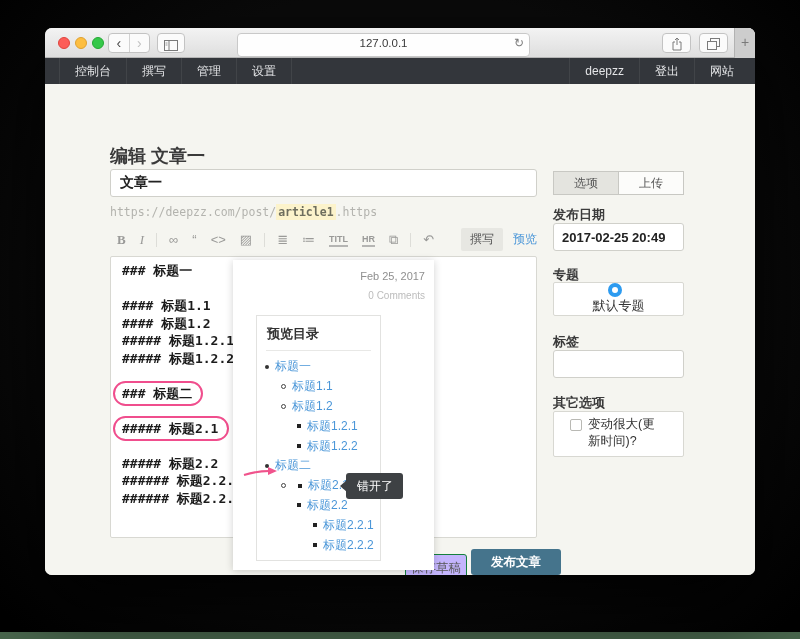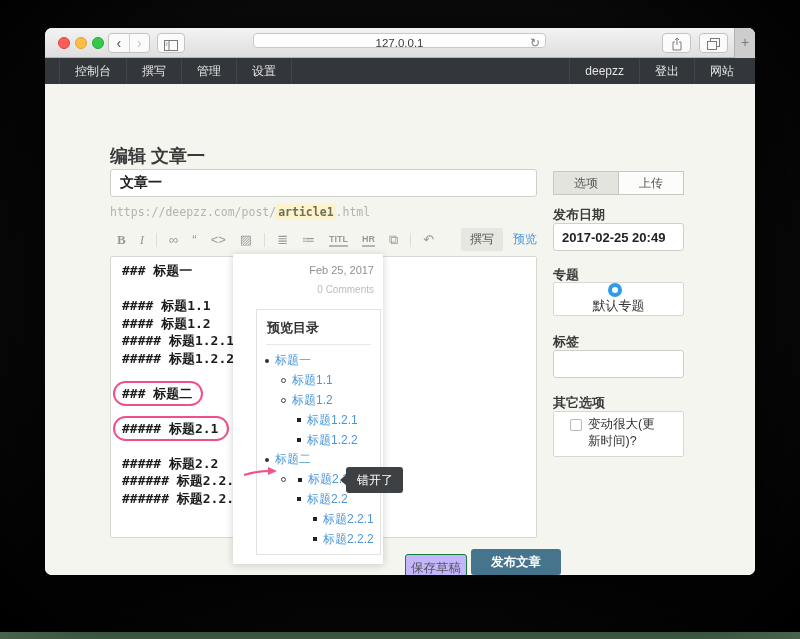--- a/index.html
+++ b/index.html
@@ -20,21 +20,21 @@
   .tl-yellow { left:30px; background:#fdbe41; border:1px solid #dfa131; }
   .tl-green { left:47px; background:#35c84a; border:1px solid #24a934; }
   .tb-btn { position:absolute; top:5px; height:20px; background:#fbfbfb; border:1px solid #c3c3c3;
             border-radius:4px; color:#6b6b6b; text-align:center; line-height:18px; font-size:13px; }
   .navpair { left:63px; width:42px; display:flex; }
   .navpair span { flex:1; line-height:18px; font-size:14px; }
   .navpair .back { color:#4a4a4a; border-right:1px solid #d2d2d2; }
   .navpair .fwd { color:#c2c2c2; }
   .sidebtn { left:112px; width:28px; }
   .sidebtn svg { margin-top:4px; }
-  .urlfield { position:absolute; left:208px; top:5px; width:293px; height:15px; background:#fefefe;
+  .urlfield { position:absolute; left:192px; top:5px; width:293px; height:24px; background:#fefefe;
               border:1px solid #c9c9c9; border-radius:4px; }
   .urltext { width:100%; text-align:center; font-size:11.5px; color:#3a3a3a; line-height:18px; }
   .reload { position:absolute; right:5px; top:0; line-height:18px; font-size:12px; color:#7c7c7c; }
   .sharebtn { left:617px; width:29px; }
   .tabsbtn { left:654px; width:29px; }
   .tb-btn svg { vertical-align:middle; }
   .newtab { position:absolute; right:0; top:0; width:21px; height:30px; background:#cdcdcd;
             border-left:1px solid #b2b2b2; color:#7a7a7a; font-size:14px; text-align:center; line-height:28px; }
 
   
@@ -68,21 +68,21 @@
 
   .editor-box { left:65px; top:172px; width:427px; height:282px; background:#fff; border:1px solid #d8d8d2; border-radius:2px; }
   .editor-lines { left:77px; top:178px; font-family:"DejaVu Sans Mono", monospace; font-size:13px; font-weight:bold; color:#1b1b1b; }
   .eline { height:17.5px; white-space:pre; }
 
   .pink-circle { border:2px solid #f04e8d; border-radius:13px; z-index:5; }
   .pc1 { left:68px; top:297px; width:90px; height:25px; }
   .pc2 { left:68px; top:332px; width:116px; height:25px; }
 
   
-  .overlay { left:188px; top:170px; width:150px; height:310px; background:#fff; z-index:10;
+  .overlay { left:188px; top:176px; width:201px; height:310px; background:#fff; z-index:10;
              box-shadow:0 1px 8px rgba(0,0,0,.18); }
   .ov-date { position:absolute; right:9px; top:10px; font-size:11px; color:#8f8f8f; }
   .ov-comments { position:absolute; right:9px; top:30px; font-size:10px; color:#bcbcbc; }
   .toc-box { position:absolute; left:23px; top:55px; width:125px; height:246px; border:1px solid #e2e2e0; background:#fff; }
   .toc-title { font-size:13px; font-weight:bold; color:#333; padding:9px 10px 7px; }
   .toc-hr { border-top:1px solid #e8e8e6; margin:0 9px; }
   .toc-list { padding-top:6px; }
   .toc-row { position:relative; height:19.8px; display:flex; align-items:center; font-size:12px; }
   .toc-row a { color:#4a96d8; text-decoration:none; cursor:pointer; }
   .lvl1 { padding-left:8px; } .lvl2 { padding-left:24px; } .lvl3 { padding-left:40px; } .lvl4 { padding-left:56px; }
@@ -177,21 +177,21 @@
       <div class="navitem">网站</div>
     </div>
   </div>
 
   <div class="content">
 
     <div class="abs h1">编辑 文章一</div>
 
     <input class="abs title-input" value="文章一" style="">
 
-    <div class="abs url-line"><span>https://deepzz.com/post/</span><span class="url-slug">article1</span><span>.html</span></div>
+    <div class="abs url-line"><span>https://deepzz.com/post/</span><span class="url-slug">article1</span><span>.https</span></div>
 
     <div class="abs toolbar">
       <span class="ticon b">B</span>
       <span class="ticon i">I</span>
       <span class="tsep"></span>
       <span class="ticon">∞</span>
       <span class="ticon">“</span>
       <span class="ticon">&lt;&gt;</span>
       <span class="ticon">▨</span>
       <span class="tsep"></span>

